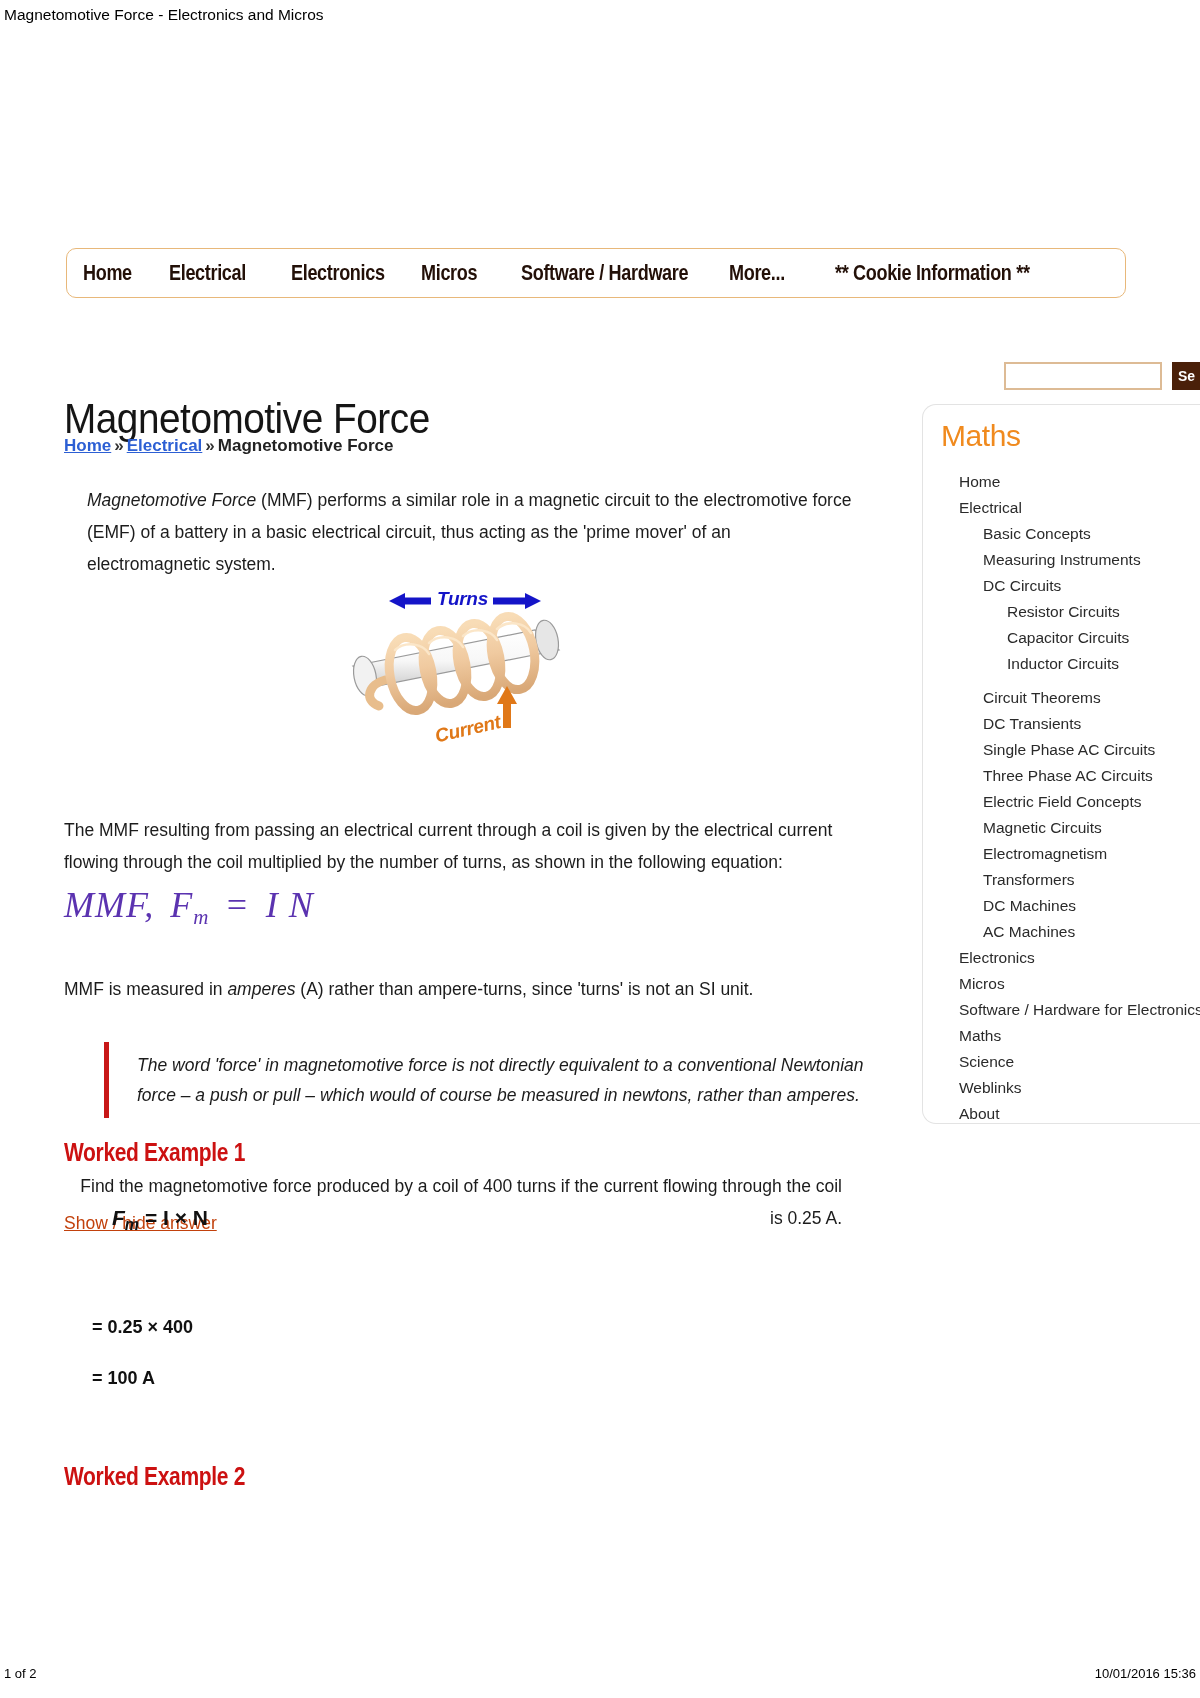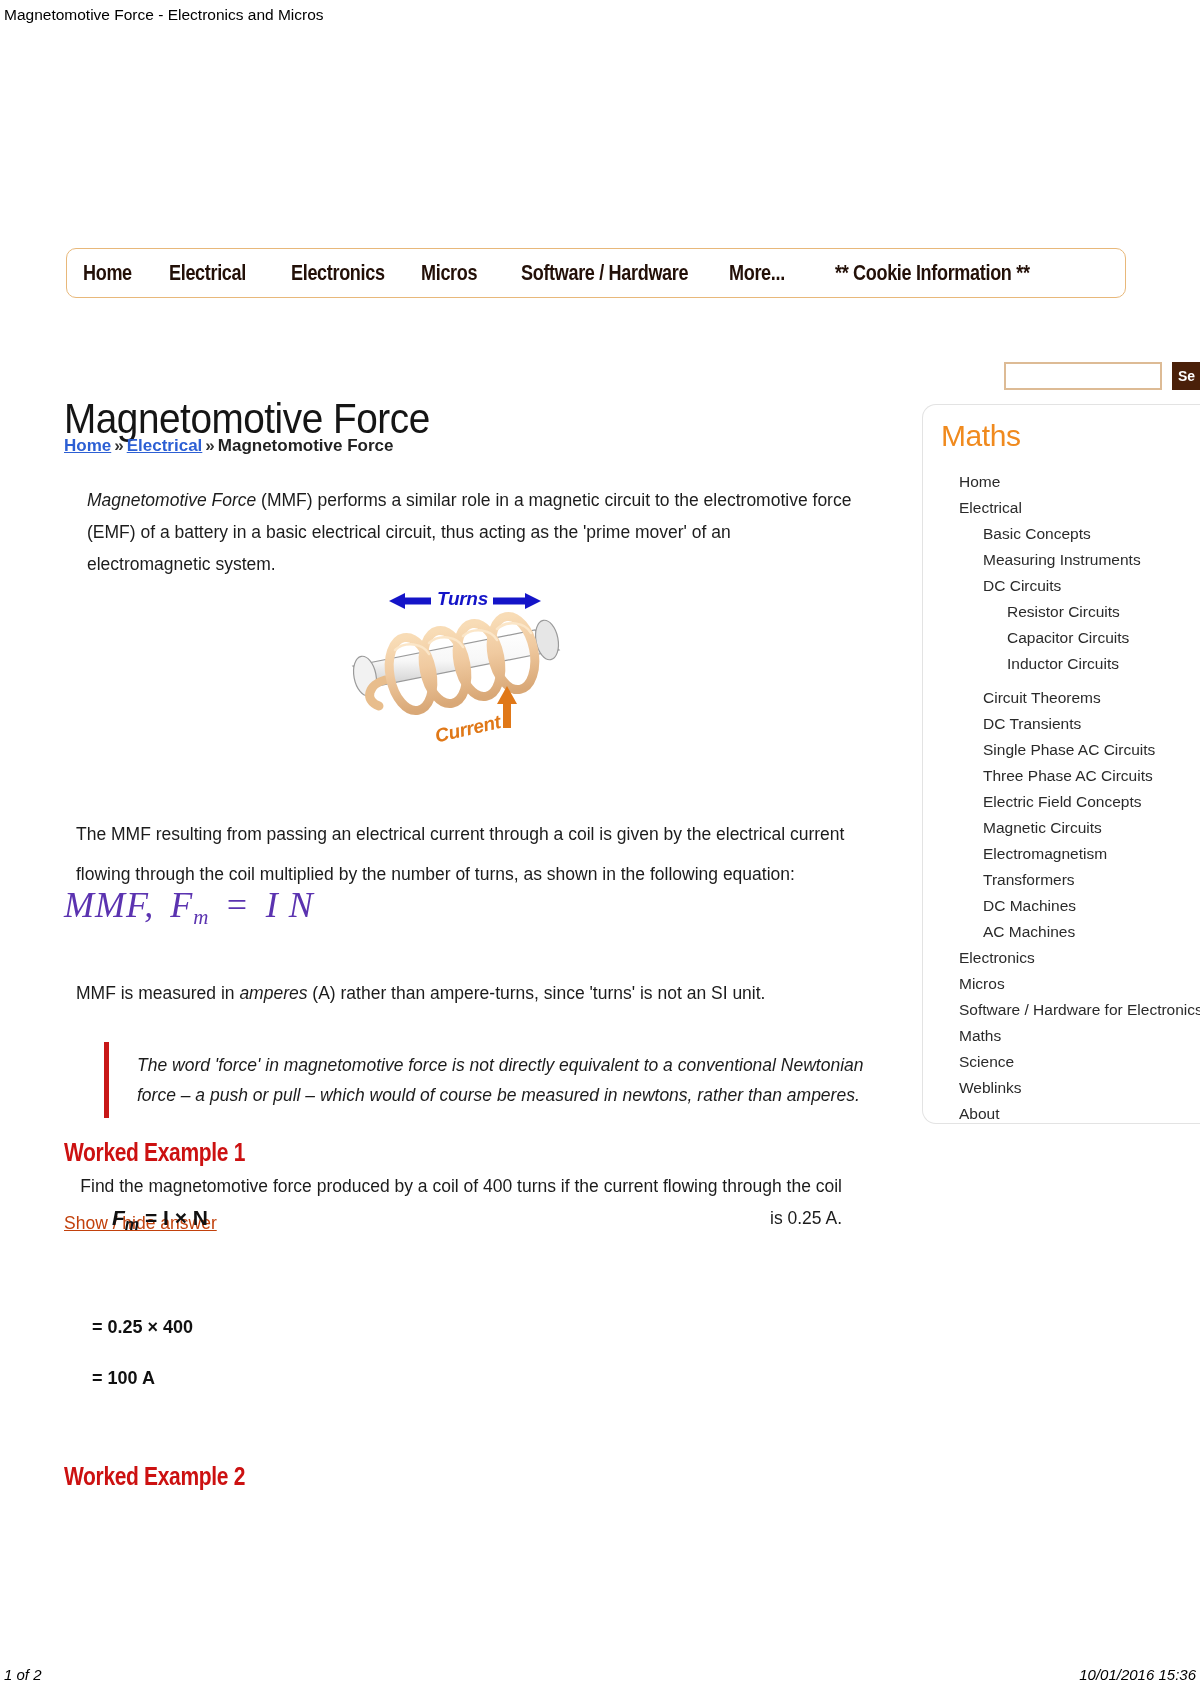--- a/index.html
+++ b/index.html
@@ -36,23 +36,22 @@
     position: absolute;
     left: 562px;
     top: 0;
   }
   .print-footer {
     position: absolute;
     bottom: 8px;
     left: 0;
     width: 1200px;
     height: 24px;
-    font-size: 15px;
+    font-size: 13px;
     color: #000;
-    font-style: italic;
   }
   .print-footer .pf-page {
     position: absolute;
     left: 4px;
     top: 0;
   }
   .print-footer .pf-date {
     position: absolute;
     right: 4px;
     top: 0;
@@ -170,23 +169,22 @@
     transform-origin: left top;
     letter-spacing: -0.3px;
   }
 
   
   .para {
     position: absolute;
     left: 64px;
     width: 778px;
     font-size: 17.5px;
-    line-height: 40px;
+    line-height: 32px;
     color: #1c1c1c;
-    margin-left: 12px;
   }
   .para em { font-style: italic; }
   .p-mmf-result { top: 796px; }
   .p-amperes    { top: 955px; }
 
   .equation {
     position: absolute;
     left: 64px;
     top: 884px;
     width: 778px;

